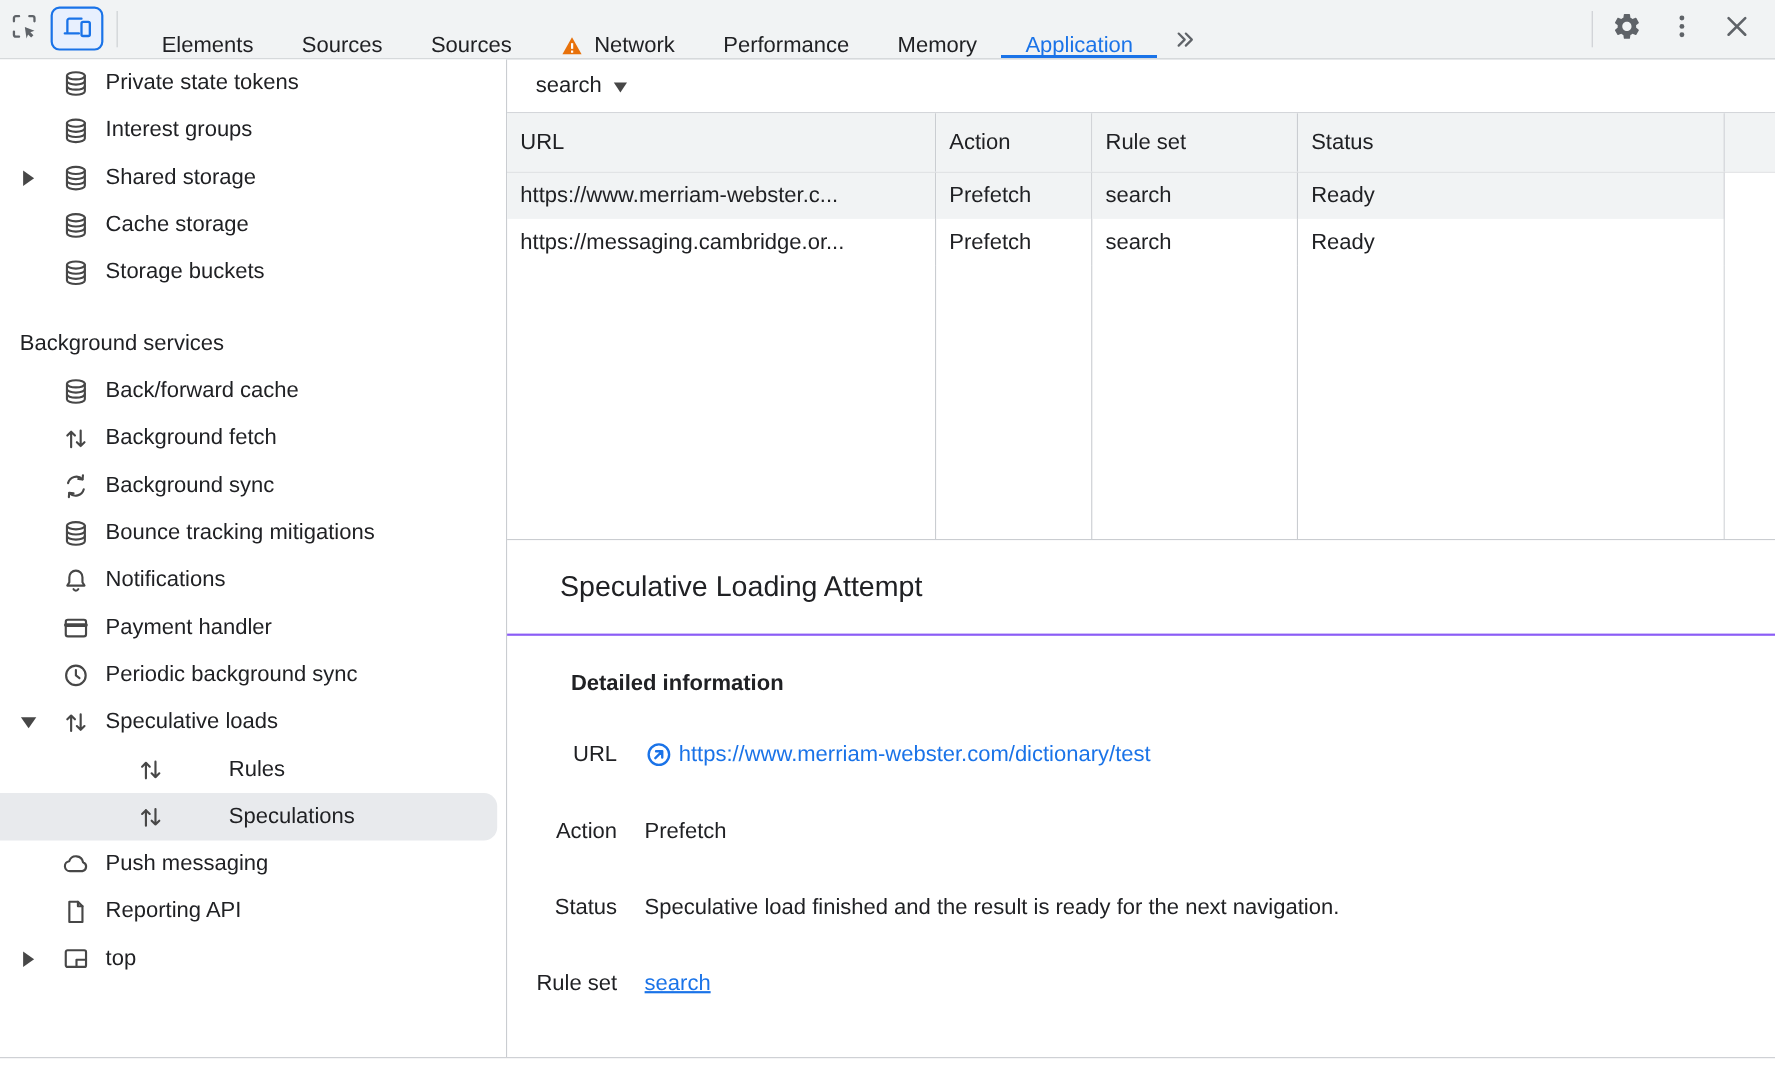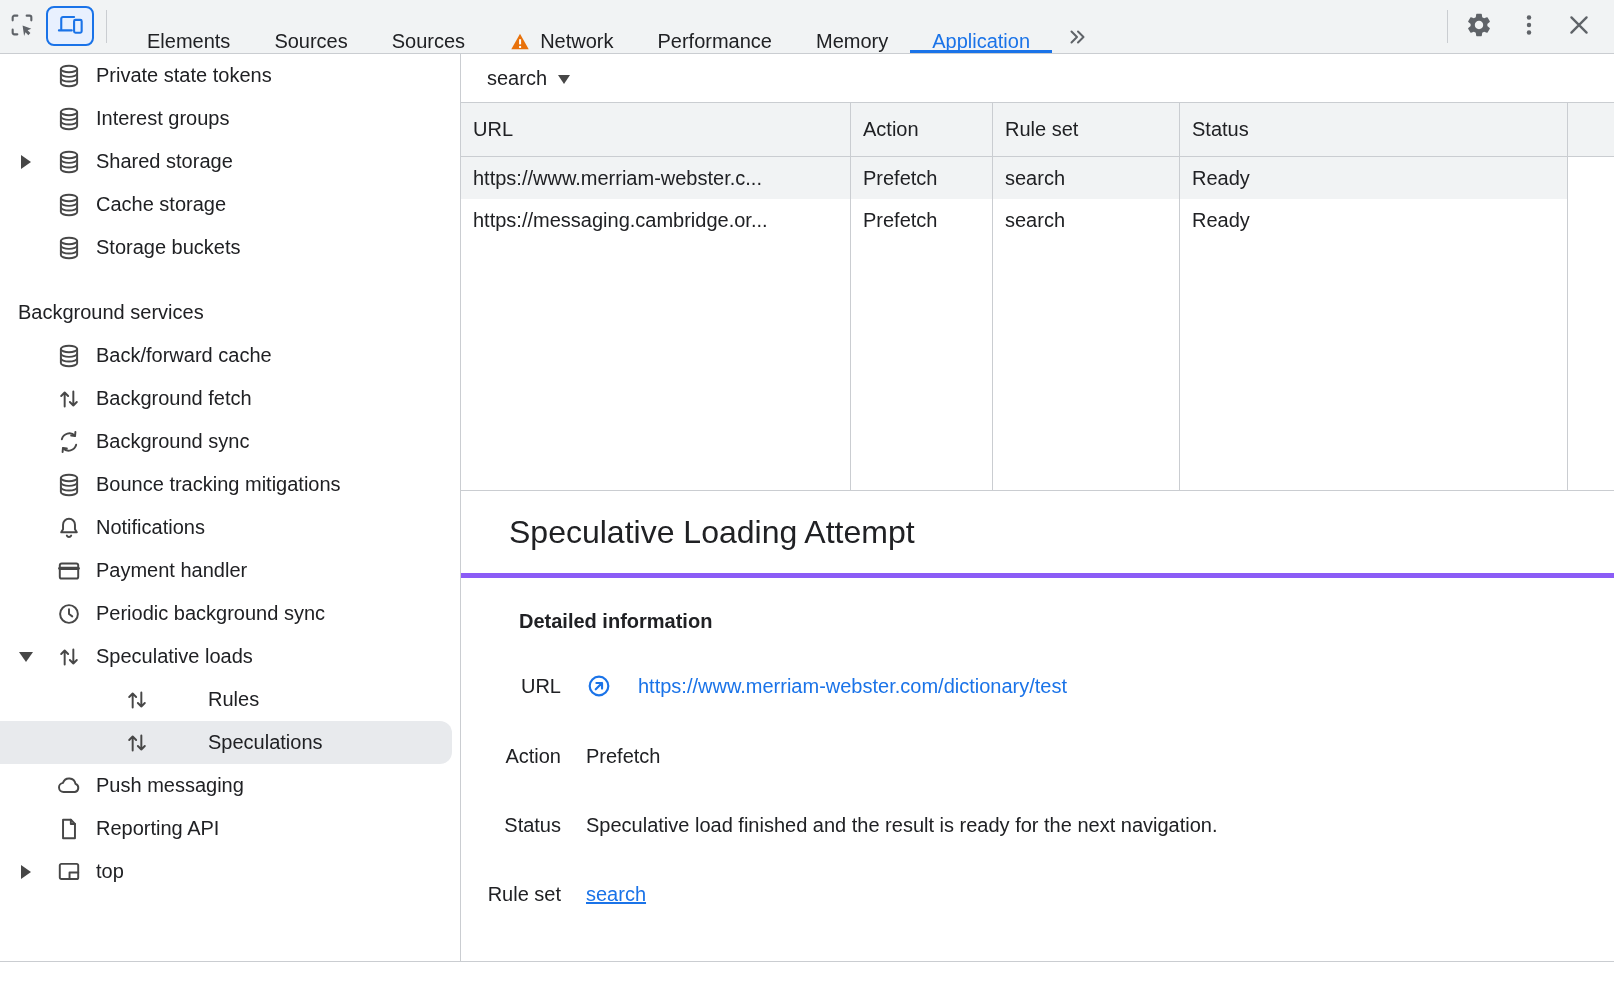--- a/index.html
+++ b/index.html
@@ -84,28 +84,28 @@
   .trow { display:flex; height:42px; flex:none; cursor:pointer; }
   .trow .cell { display:flex; align-items:center; font-size:20px; }
   .trow.selected .cell { background:#f1f3f4; }
   .trow.selected .c-gutter { background:#fff; }
   .tfiller { display:flex; flex:1; }
   .tfiller .cell { height:100%; }
 
   
   .report-header {
     height:87px; display:flex; align-items:center; padding-left:48px;
-    border-bottom:5px solid #8b5cf6; font-size:32px; flex:none;
+    border-bottom:2px solid #8b5cf6; font-size:26px; flex:none;
   }
   .report-body { flex:1; }
   .detail-heading { font-size:20px; font-weight:bold; margin:32px 0 0 58px; }
   .detail-row { display:flex; align-items:center; margin-top:46px; font-size:20px; }
   .detail-row.first { margin-top:40px; }
   .dlabel { width:100px; text-align:right; flex:none; color:#202124; }
-  .dvalue { margin-left:25px; display:flex; align-items:center; gap:26px; }
+  .dvalue { margin-left:25px; display:flex; align-items:center; gap:5px; }
   .link-blue { color:#1a73e8; text-decoration:none; cursor:pointer; }
   .link-underline { color:#1a73e8; text-decoration:underline; cursor:pointer; }
   .url-reveal-icon { width:26px; height:26px; color:#1a73e8; fill:none; stroke:#1a73e8; stroke-width:2; stroke-linecap:round; stroke-linejoin:round; cursor:pointer; }
 
   .bottom-strip { position:absolute; left:0; top:961px; width:1614px; height:29px; background:#fff; border-top:1px solid #cacdd1; }
 </style>
 </head>
 <body>
 
 <svg width="0" height="0" style="position:absolute" aria-hidden="true">

